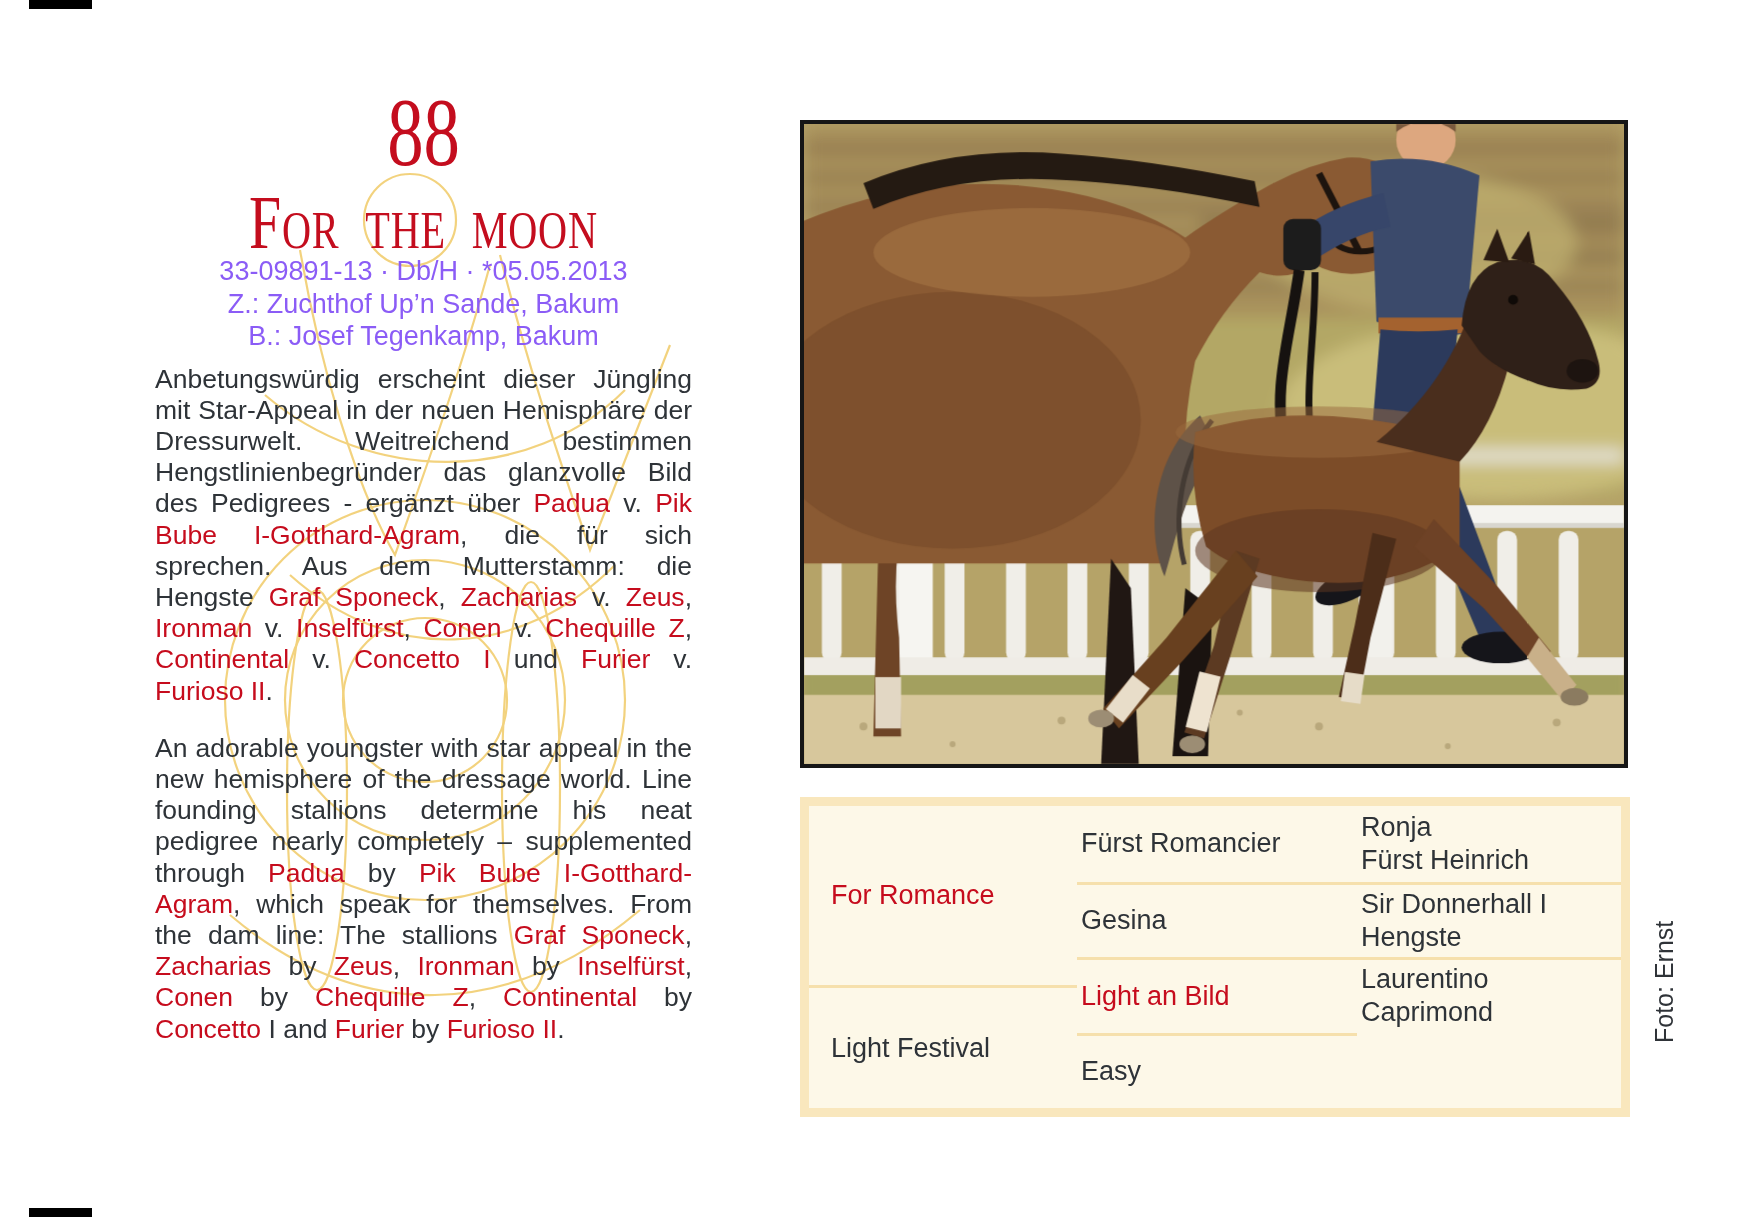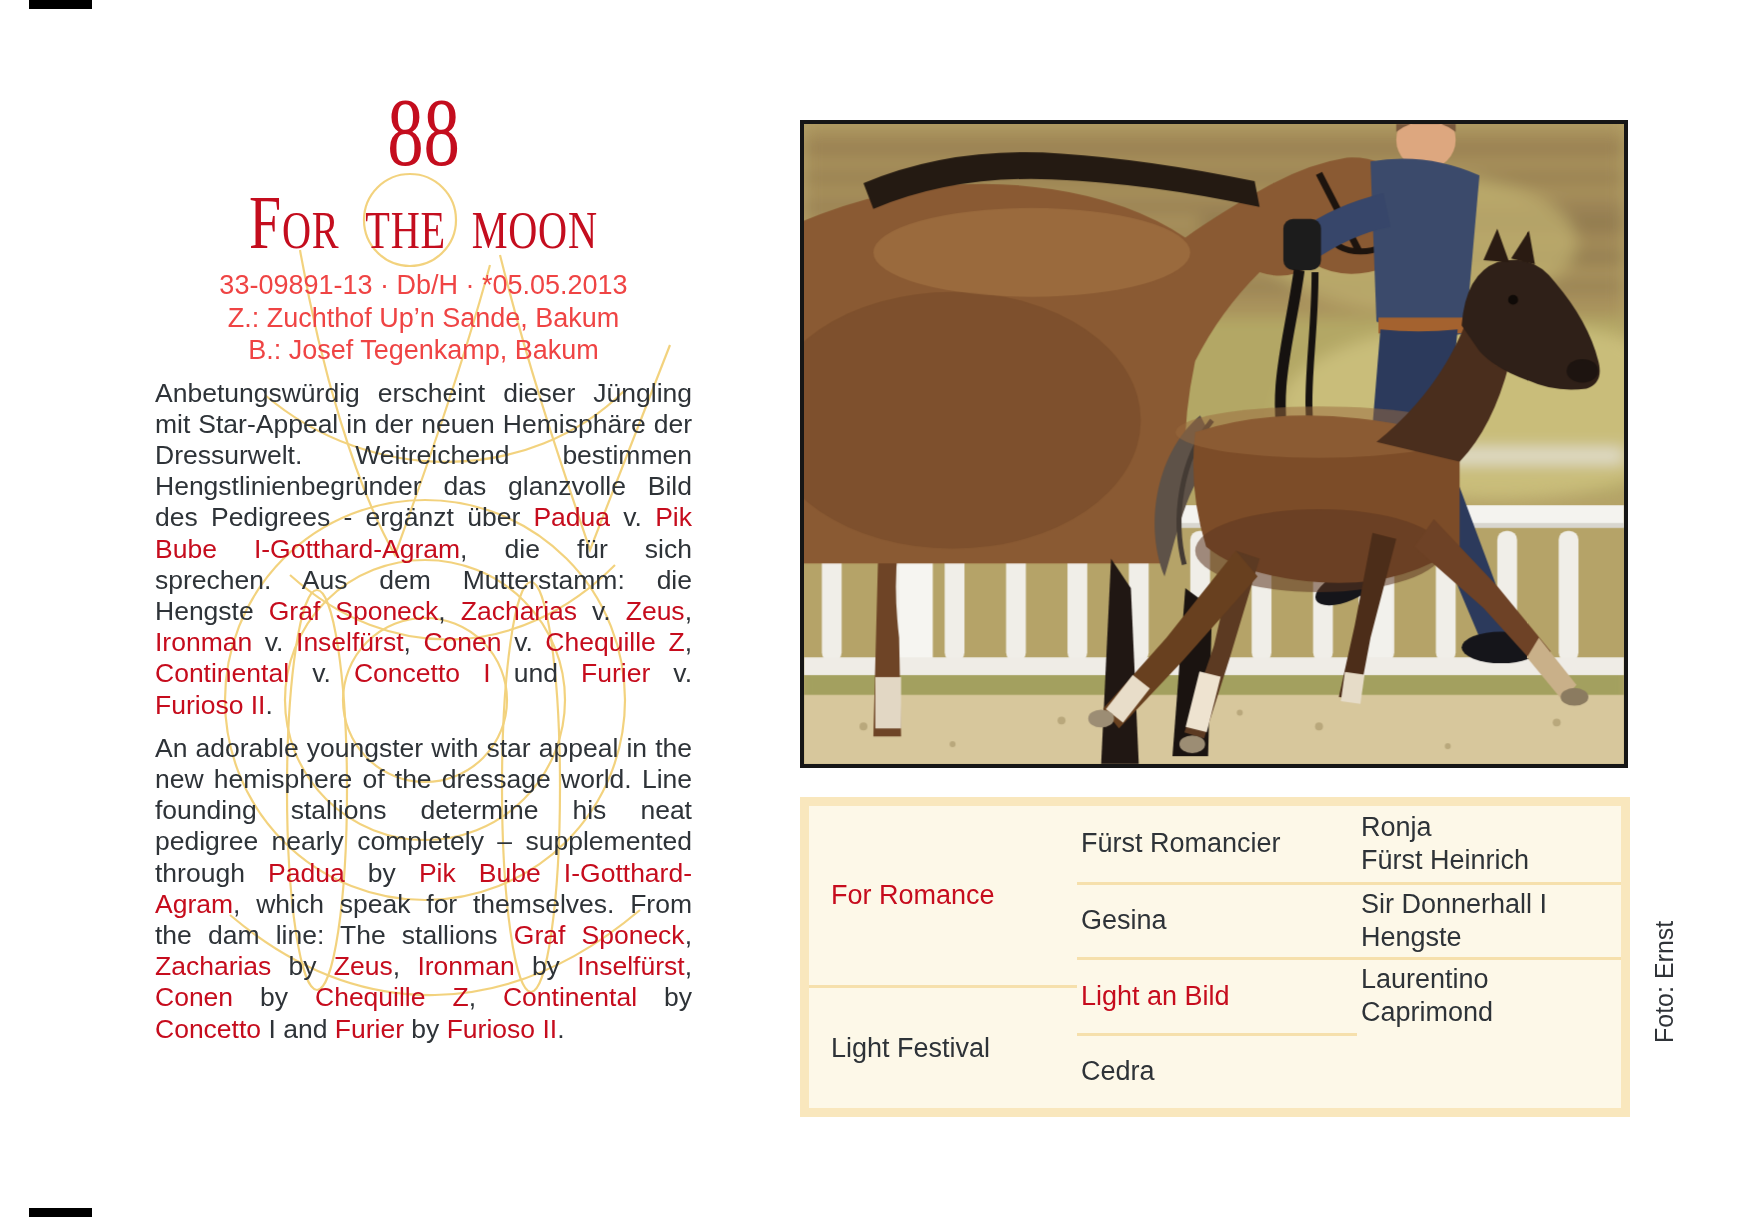--- a/index.html
+++ b/index.html
@@ -13,23 +13,23 @@
 
   
   .left-col { position:absolute; left:155px; top:95px; width:537px; z-index:2; }
   .catalog-number { text-align:center; height:82px; }
   .catalog-number span{ display:inline-block; font-family:"Liberation Serif", serif;
       font-size:97px; line-height:76px; font-weight:500; color:#c40d1e; transform:scaleX(.75); }
   .horse-title { text-align:center; margin-top:16px; height:62px; }
   .horse-title span{ display:inline-block; font-family:"Liberation Serif", serif;
       font-variant:small-caps; font-size:76px; line-height:58px; color:#c40d1e;
       letter-spacing:1px; word-spacing:14px; transform:scaleX(.76); }
-  .info-block { margin-top:14px; text-align:center; font-size:27px; line-height:32.5px; color:#ef4444; }
+  .info-block { text-align:center; font-size:27px; line-height:32.5px; color:#8b5cf6; }
   .para { margin-top:11px; text-align:justify; font-size:26.5px; line-height:31.2px; color:#2e3338; }
-  .para + .para { margin-top:12px; }
+  .para + .para { margin-top:26px; }
   .para .red { color:#c60c1d; }
 
   
   .watermark { position:absolute; left:170px; top:155px; width:520px; height:900px; z-index:1; }
 
   
   .photo-frame { position:absolute; left:800px; top:120px; width:828px; height:648px;
                  border:4px solid #161616; background:#b9a76b; z-index:2; }
   .photo-frame svg { display:block; width:100%; height:100%; }
 
@@ -226,18 +226,18 @@
     <div class="cell gen3 bt">
       <div>Sir Donnerhall I</div>
       <div>Hengste</div>
     </div>
     <div class="cell gen1 bt">Light Festival</div>
     <div class="cell gen2 bt red">Light an Bild</div>
     <div class="cell gen3 bt">
       <div>Laurentino</div>
       <div>Caprimond</div>
     </div>
-    <div class="cell gen2 bt">Cedra</div>
+    <div class="cell gen2 bt">Easy</div>
   </div>
 
   <div class="photo-credit">Foto: Ernst</div>
 
 </div>
 
 </body></html>

